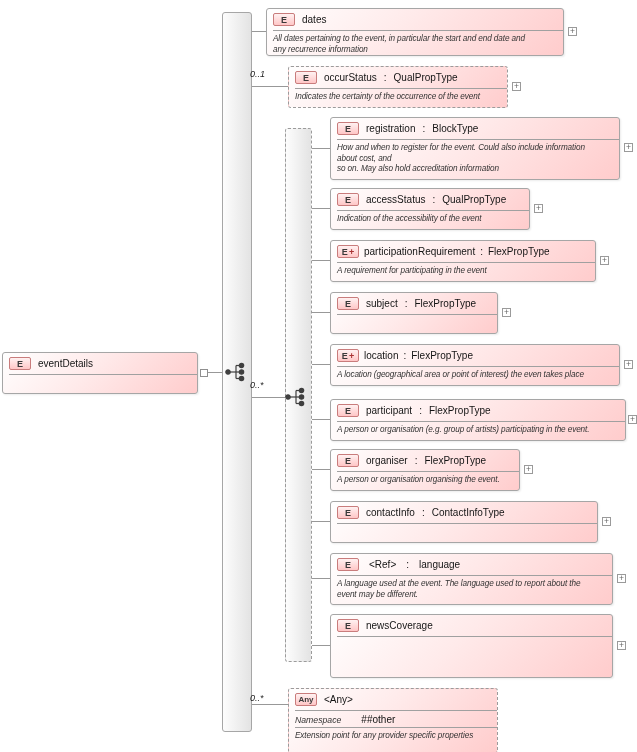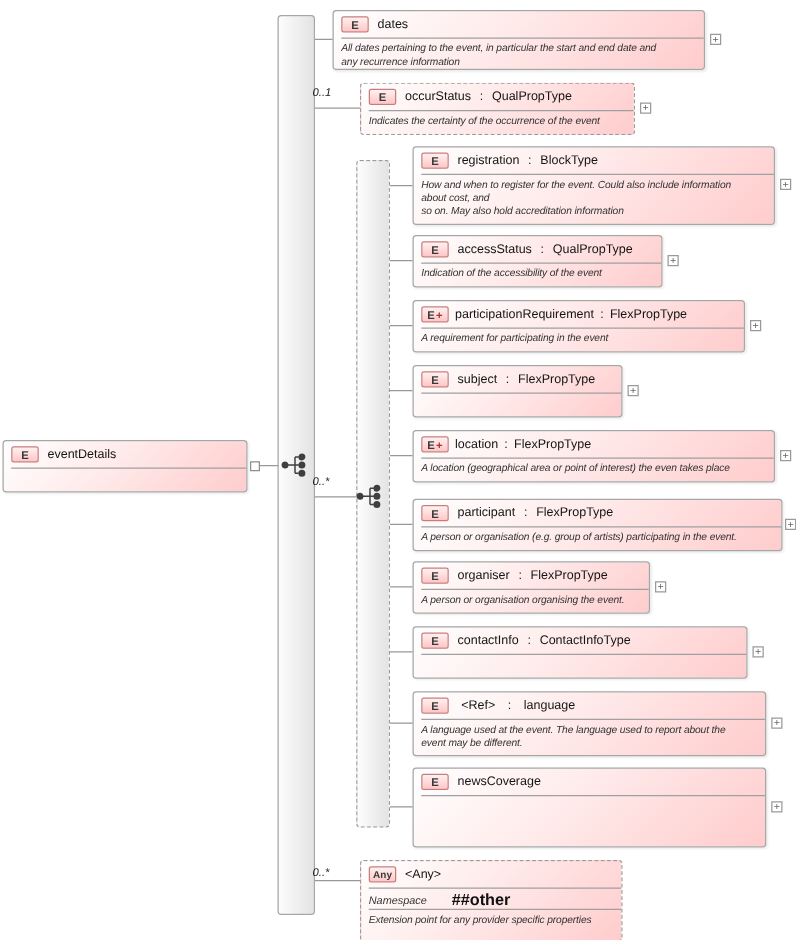--- a/index.html
+++ b/index.html
@@ -23,21 +23,21 @@
            color:#666;font-size:8.5px;line-height:7px;text-align:center;box-sizing:border-box;cursor:pointer;}
   .hline{position:absolute;height:1px;background:#989898;}
   .bar{position:absolute;border:1px solid #a6a6a6;border-radius:3px;box-sizing:border-box;
        background:linear-gradient(90deg,#fdfdfd,#e3e3e3);}
   .bar.dashed{border-style:dashed;border-color:#9b9b9b;}
   .card{position:absolute;width:32px;font-size:9px;font-style:italic;color:#1d1d1d;text-align:left;}
   .seqicon{position:absolute;}
   .sq{position:absolute;width:8px;height:8px;border:1px solid #8f8f8f;background:#fff;box-sizing:border-box;}
   .nsrow{display:flex;gap:20px;align-items:center;padding:2px 6px 1px 6px;height:13px;}
   .nslabel{font-style:italic;font-size:8.7px;color:#333;}
-  .nsval{font-weight:bold;font-size:13px;color:#111;}
+  .nsval{font-weight:normal;font-size:10px;color:#111;}
 </style>
 </head>
 <body>
 
 <div id="canvas">
 
   <div class="box" style="left:2px;top:352px;width:196px;height:42px">
     <div class="trow">
       <span class="eicon">
           <span>E</span>

